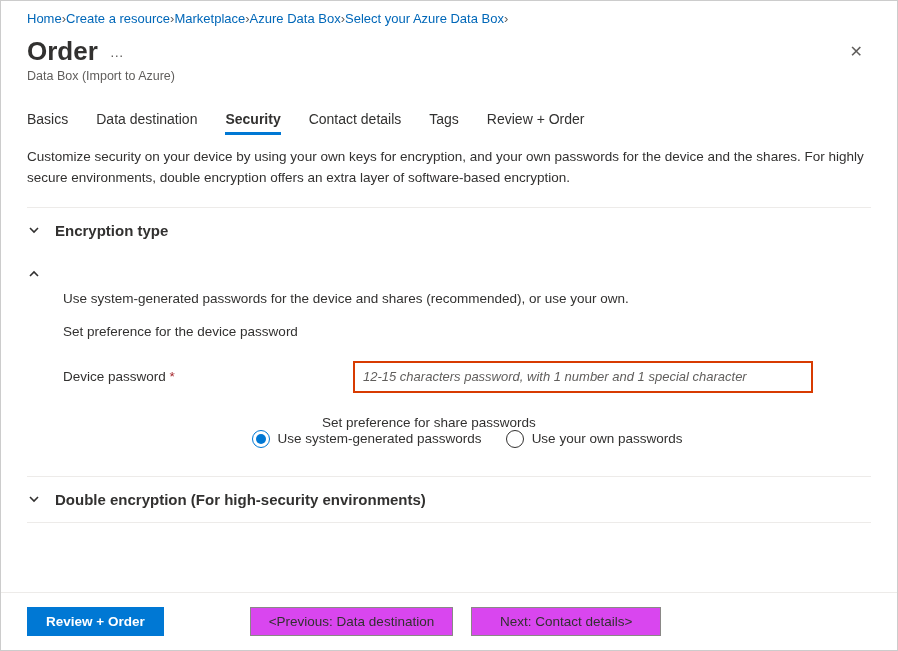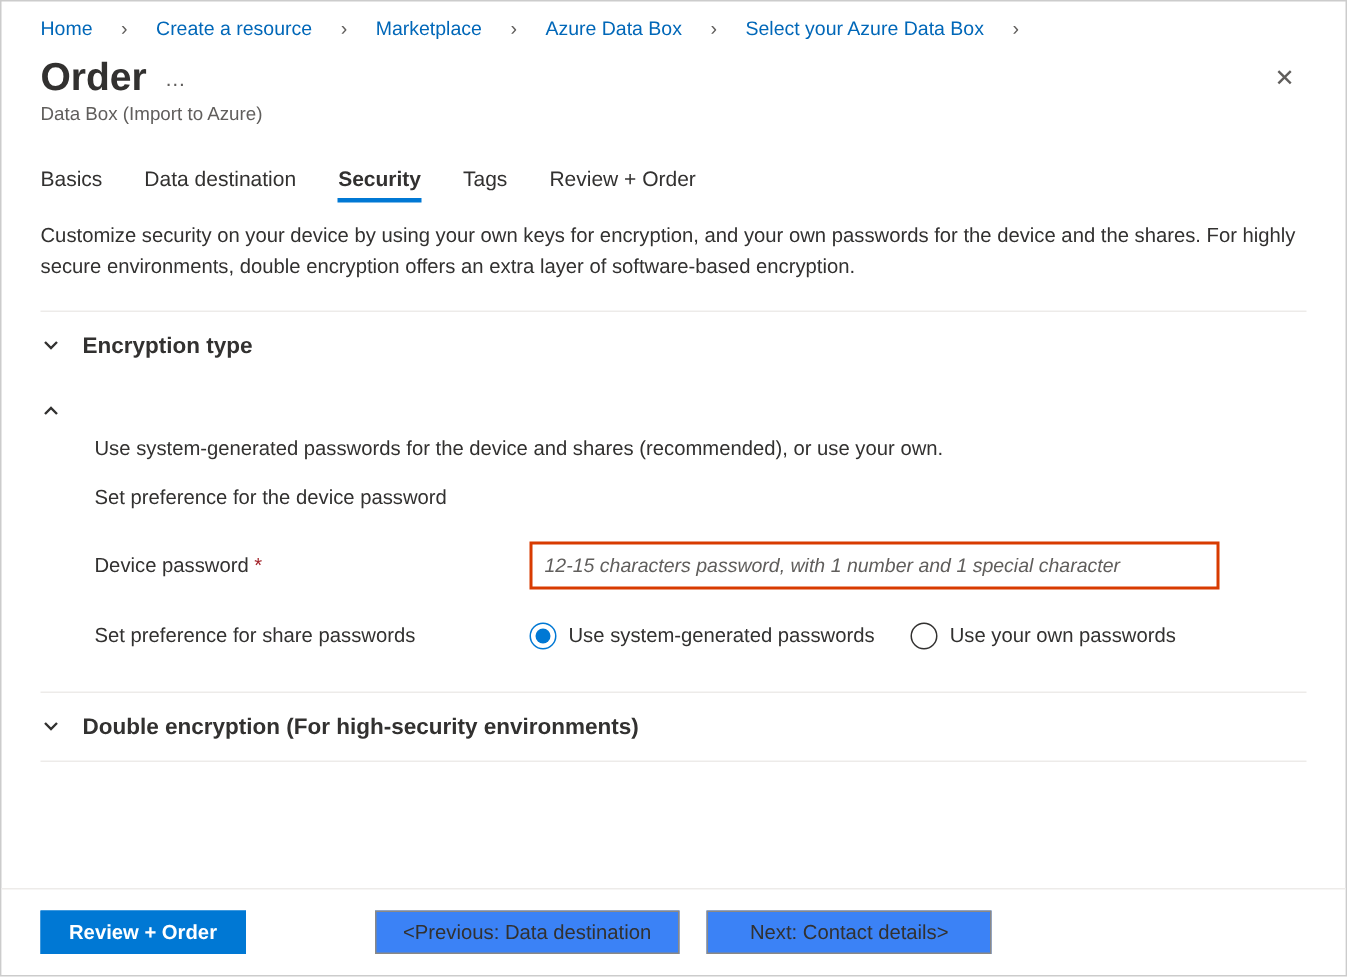--- a/index.html
+++ b/index.html
@@ -18,21 +18,21 @@
     padding: 10px 26px 0 26px;
     height: 585px;
     overflow: hidden;
   }
   .breadcrumb {
     font-size: 13px;
     margin-bottom: 10px;
     display: flex;
     flex-wrap: wrap;
     align-items: flex-start;
-    gap: 19px;
+    gap: 0;
   }
   .breadcrumb a { color: #0067b8; text-decoration: none; cursor: pointer; }
   .breadcrumb .sep { color: #605e5c; }
   .title-row {
     display: flex;
     align-items: center;
     justify-content: space-between;
   }
   .title-left { display:flex; align-items:center; gap:12px;}
   h1.page-title { font-size: 26px; font-weight: 600; color: #323130; }
@@ -66,21 +66,21 @@
     width:460px; height:24px; border:1px solid #605e5c; font-size:13px;
     padding:14px 8px; color:#323130; font-family:inherit; outline:none;
   }
   .text-input::placeholder { color:#605e5c; font-style:italic;}
   .text-input.highlight-input { border:2px solid #d83b01; font-style:italic; color:#605e5c;}
   .footer {
     position:absolute; left:0; right:0; bottom:0;
     border-top:1px solid #edebe9; padding:14px 26px; background:#fff;
     display:flex; gap:18px; align-items:center;
   }
-  .btn { font-size:13.5px; padding:6px 18px; cursor:pointer; border:1px solid #8a8886; background:#3b82f6; color:#323130;}
+  .btn { font-size:13.5px; padding:6px 18px; cursor:pointer; border:1px solid #8a8886; background:#d946ef; color:#323130;}
   .btn.primary { background:#0078d4; color:#fff; border:1px solid #0078d4; font-weight:600;}
   .btn.wide { min-width:190px;}
 </style>
 </head>
 <body>
 
 <div class="content-area">
 
   <div class="breadcrumb">
     <a>Home</a>
@@ -101,20 +101,21 @@
       <span class="ellipsis">…</span>
     </div>
     <span class="close-x">✕</span>
   </div>
   <div class="subtitle">Data Box (Import to Azure)</div>
 
   <div class="tabs">
     <div class="tab">Basics</div>
     <div class="tab">Data destination</div>
     <div class="tab active">Security</div>
+    <div class="tab">Contact details</div>
     <div class="tab">Tags</div>
     <div class="tab">Review + Order</div>
   </div>
 
   <p class="description">Customize security on your device by using your own keys for encryption, and your own passwords for the device and the shares. For highly secure environments, double encryption offers an extra layer of software-based encryption.</p>
 
   <hr class="divider">
 
   <div class="section-row">
     <span class="chev">
@@ -142,21 +143,21 @@
 
     <div class="form-row">
       <div class="form-label">
         <span>Device password</span> <span class="req">*</span>
       </div>
       <div class="input-field-wrap">
         <input type="text" class="text-input highlight-input" placeholder="12-15 characters password, with 1 number and 1 special character" style="">
       </div>
     </div>
 
-    <div class="form-row" style="margin-bottom:10px;">
+    <div class="form-row" style="margin-bottom:10px;flex-direction:column;">
       <div class="form-label">Set preference for share passwords</div>
       <div class="radio-group">
         <label class="radio selected">
           <span class="radio-circle"></span>
           <span>Use system-generated passwords</span>
         </label>
         <label class="radio">
           <span class="radio-circle"></span>
           <span>Use your own passwords</span>
         </label>

